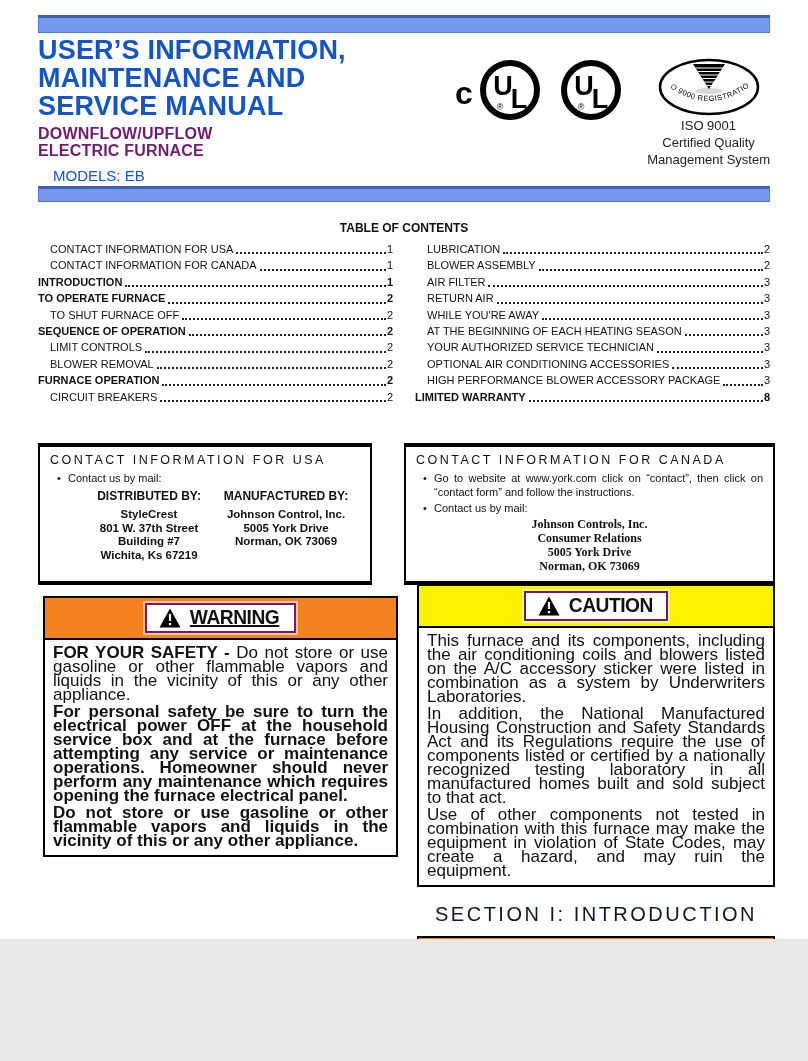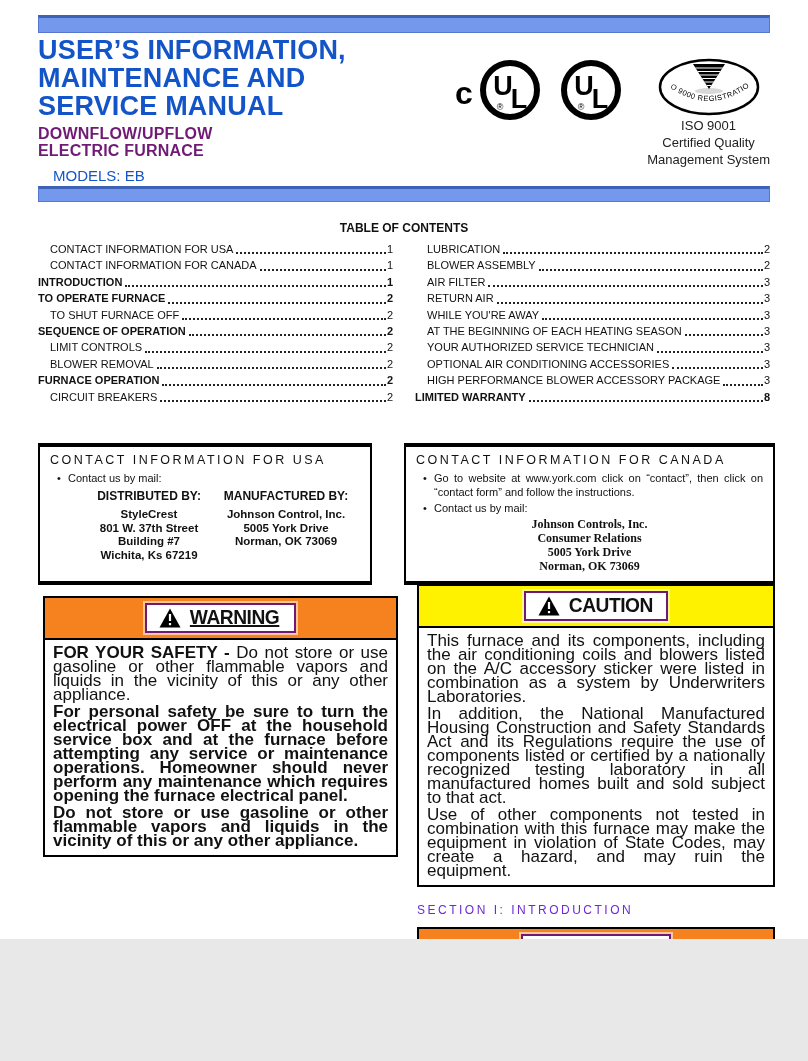--- a/index.html
+++ b/index.html
@@ -64,21 +64,21 @@
   .alert-header.yellow{background:#FFF200;}
   .alert-chip{display:inline-flex;align-items:center;gap:7px;background:#fff;
     border:2px solid #701a75;box-shadow:0 0 0 2px rgba(255,255,255,.55);
     padding:1px 12px 2px;}
   .alert-word{font-size:20px;font-weight:bold;letter-spacing:-.5px;transform:scaleX(.96);}
   .alert-body{border-top:2px solid #000;background:#fff;padding:3px 8px 7px;}
   .alert-body p{margin:3px 0 0;font-size:17px;line-height:14px;text-align:justify;}
   .alert-body p.b{font-weight:bold;}
   .lead-b{font-weight:bold;}
   
-  .section-heading{font-size:12px;letter-spacing:2.5px;color:#6d28d9;margin:16px 0 10px;font-weight:400;}
+  .section-heading{font-size:20px;letter-spacing:2.5px;color:#0f172a;margin:16px 0 10px;font-weight:400;text-align:center;}
   
   .footer{position:absolute;left:38px;top:1023px;width:737px;}
   .footer-rule{height:2px;background:#6F94E4;border-bottom:2px solid #2f2f2f;margin-bottom:2px;}
   .footer-row{display:flex;justify-content:space-between;font-size:12px;line-height:16px;}
 </style>
 </head>
 <body>
 
 <div class="page">
 

